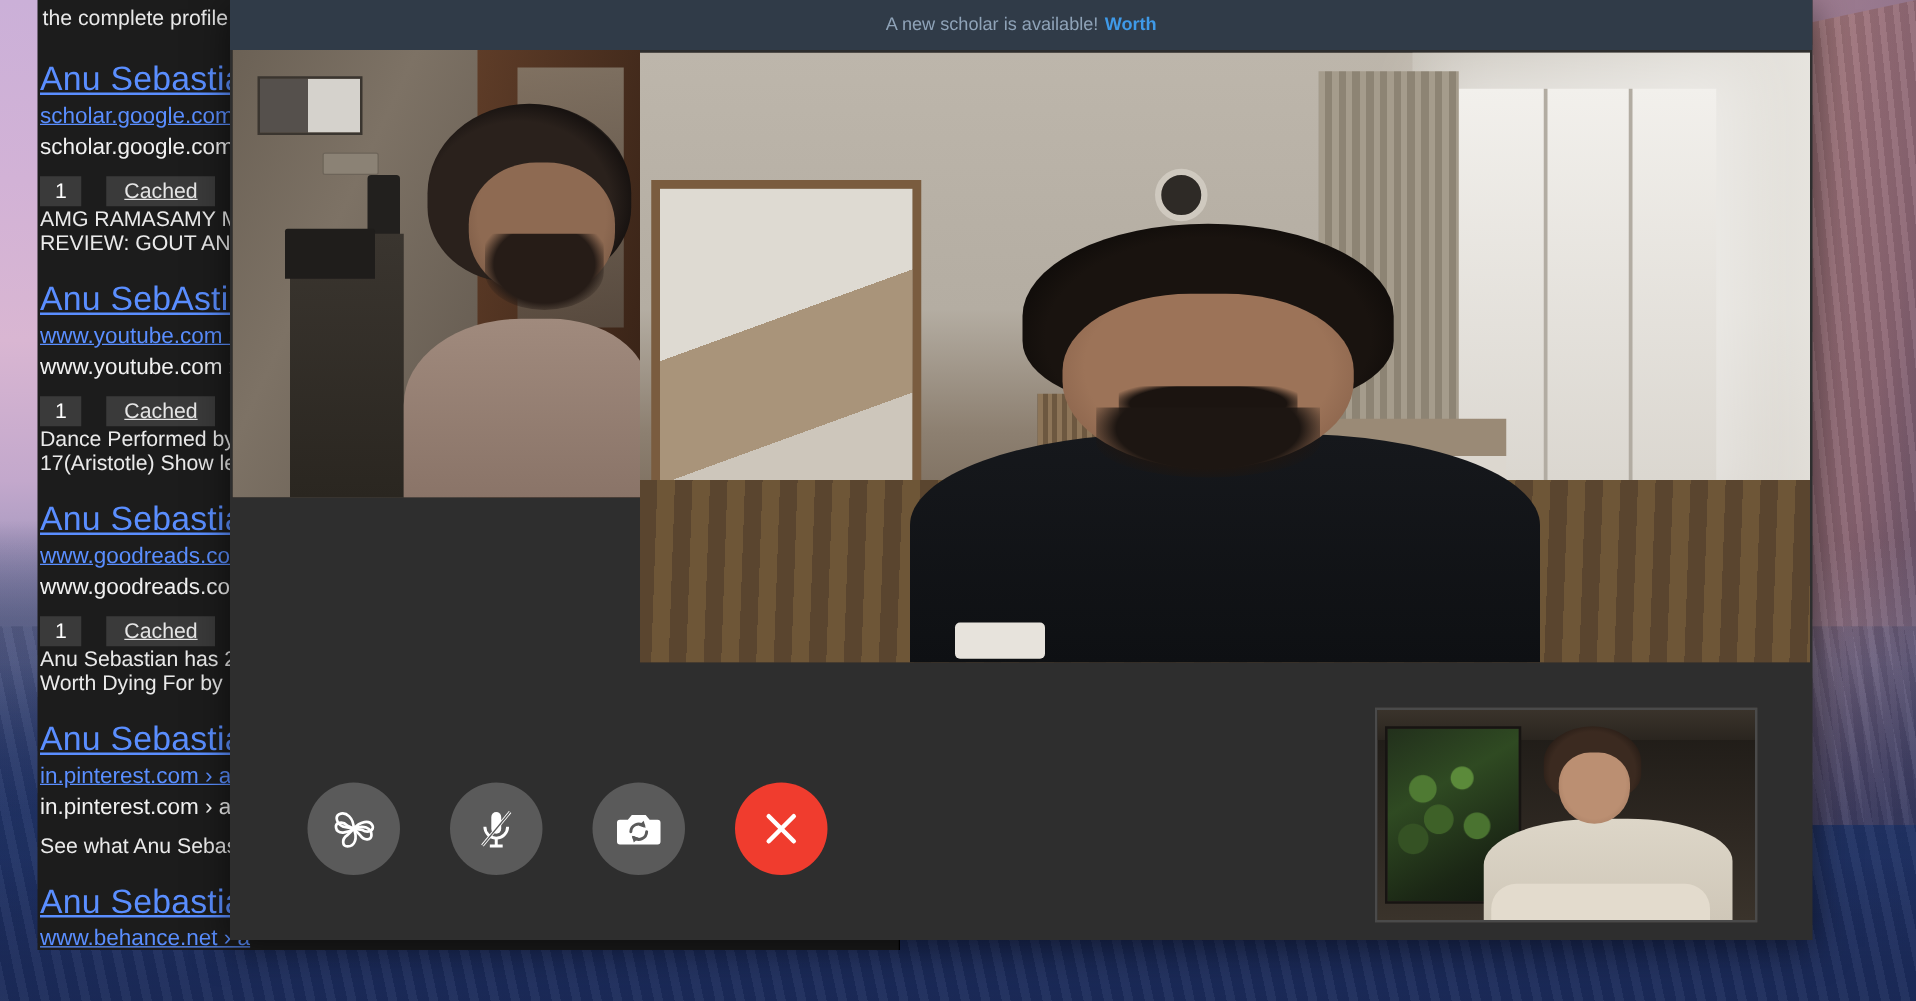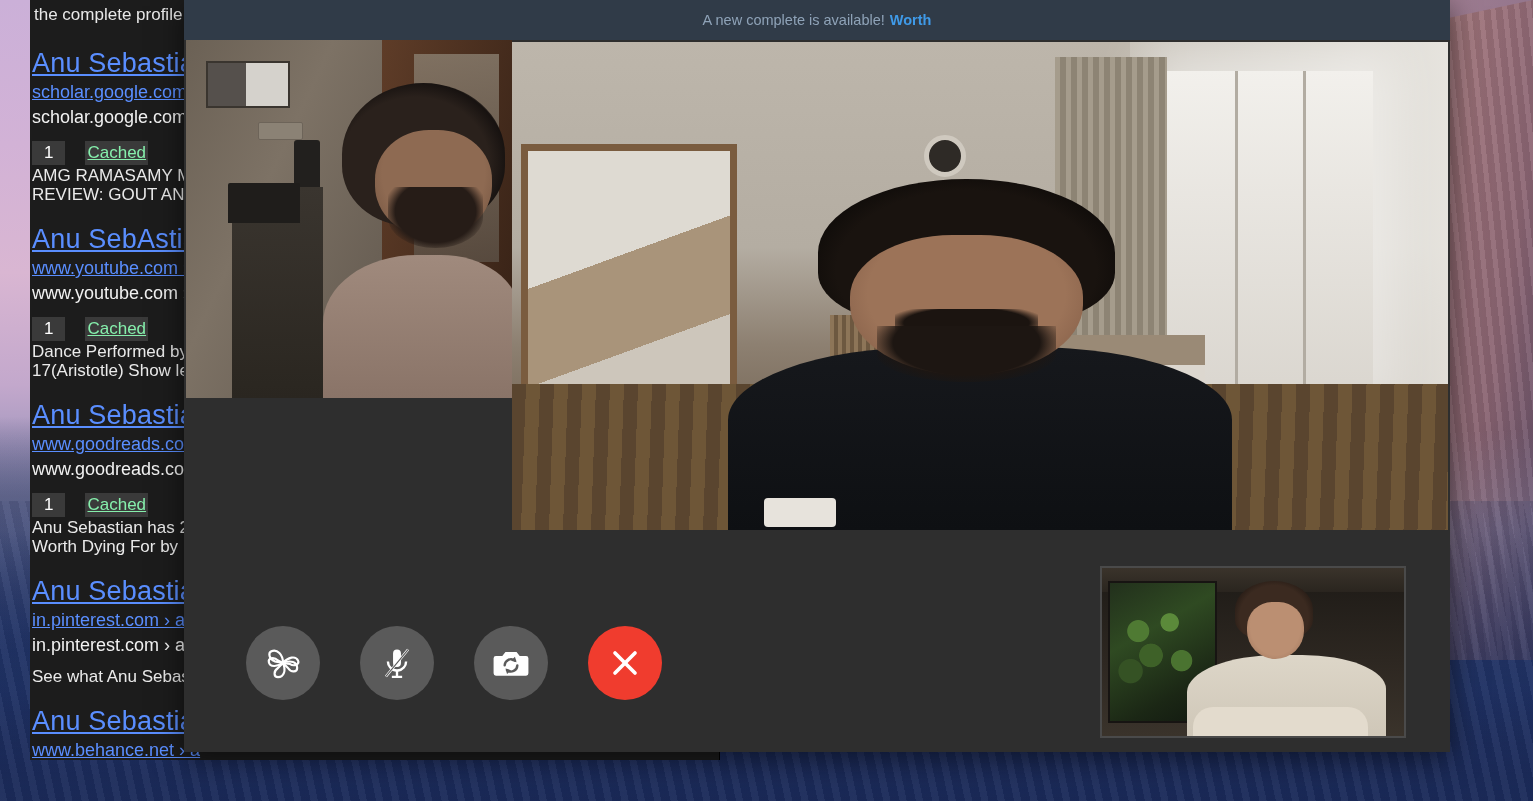--- a/index.html
+++ b/index.html
@@ -79,22 +79,22 @@
   }
   .serp-meta {
     display: flex; align-items: center; gap: 20px;
     margin-top: 11px; margin-bottom: 1px;
   }
   .serp-num {
     background: #3a3a3a; color: #fff; font-size: 17px;
     padding: 2px 12px; line-height: 20px;
   }
   .serp-cached {
-    background: #3a3a3a; color: #86efac; font-size: 17px;
-    text-decoration: underline; padding: 2px 2px; line-height: 20px;
+    background: #3a3a3a; color: #e5e5e5; font-size: 17px;
+    text-decoration: underline; padding: 2px 14px; line-height: 20px;
   }
   .serp-snippet {
     font-size: 17px; color: #eaeaea; line-height: 19px; white-space: nowrap;
   }
 
   
   #call-window {
     position: absolute; left: 184px; top: 0; width: 1266px; height: 752px;
     background: #2e2e2e; overflow: hidden;
     box-shadow: 0 6px 28px rgba(0,0,0,.55);
@@ -377,21 +377,21 @@
       <div class="serp-title">Anu Sebastian</div>
       <div class="serp-url-link">www.behance.net › a</div>
 
     </div>
   </div>
 </div>
 
 <div id="call-window">
 
   <div id="update-banner">
-    <span>A new complete is available!</span>
+    <span>A new scholar is available!</span>
     <span class="update-link">Worth</span>
   </div>
 
   <div id="video-stage">
 
     <div class="vid" id="video-left">
       <div class="scene">
         <div class="wall"></div>
         <div class="door"></div>
         <div class="doorframe"></div>

